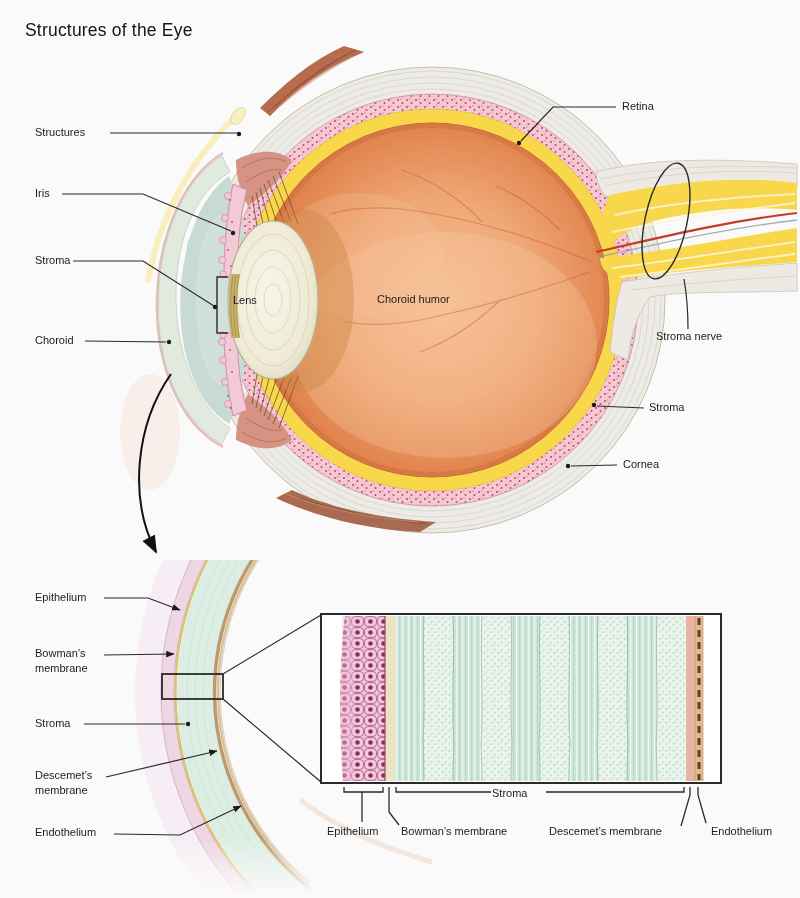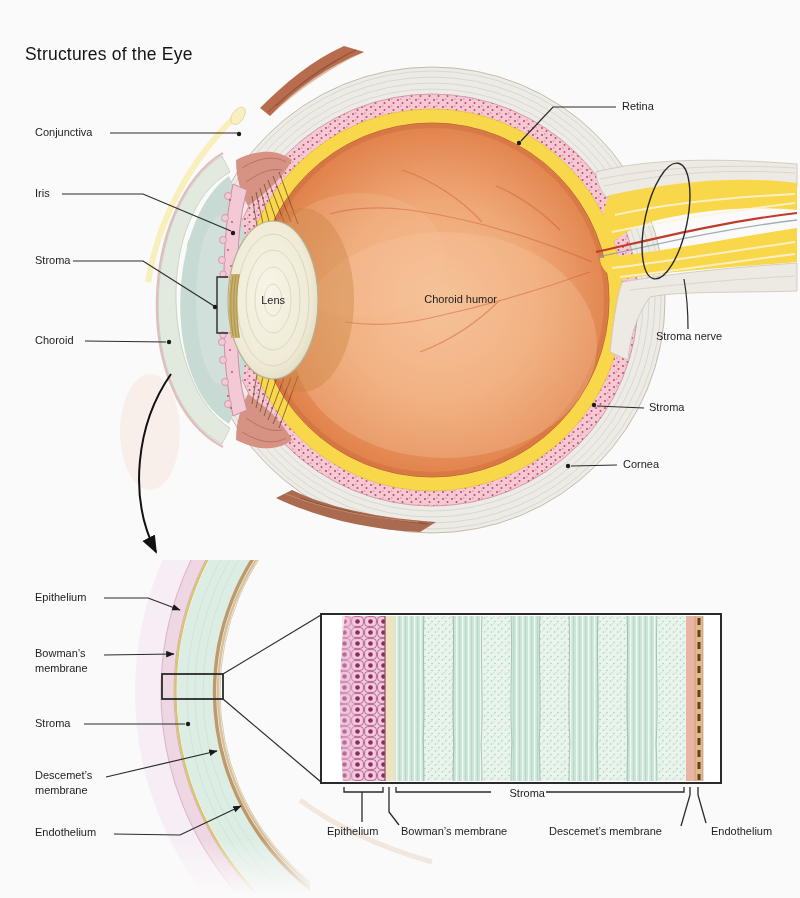--- a/index.html
+++ b/index.html
@@ -6,25 +6,24 @@
   body{
     width:800px;height:898px;position:relative;overflow:hidden;
     background:#fbfafa;
     font-family:"Liberation Sans","DejaVu Sans",sans-serif;
   }
   .lbl{
     position:absolute;font-size:11px;line-height:15px;color:#1c1c1c;
     white-space:nowrap;
   }
   .wrap{white-space:normal;}
-  .ctr{text-align:right;}
+  .ctr{text-align:left;}
   #title{
     position:absolute;left:25px;top:20px;font-size:17.5px;color:#141414;
     letter-spacing:.2px;
-    margin-top:24px;
   }
   svg{position:absolute;left:0;top:0;}
 </style>
 </head>
 <body>
 
 <svg width="800" height="898" viewBox="0 0 800 898">
   <defs>
     <radialGradient id="vitG" cx="52%" cy="50%" r="62%">
       <stop offset="0" stop-color="#f5c095"></stop>
@@ -307,21 +306,21 @@
     <path d="M389,787 L389,812 L399,825"></path>
     <path d="M396,787 L396,792 L491,792"></path>
     <path d="M546,792 L684,792 L684,787"></path>
     <path d="M690,787 L690,795 L681,826"></path>
     <path d="M698,787 L698,795 L706,823"></path>
   </g>
 </svg>
 
 <div id="title">Structures of the Eye</div>
 
-<div class="lbl" style="left:35px;top:125px">Conjunctiva</div>
+<div class="lbl" style="left:35px;top:125px">Structures</div>
 <div class="lbl" style="left:35px;top:186px">Iris</div>
 <div class="lbl" style="left:35px;top:253px">Stroma</div>
 <div class="lbl" style="left:35px;top:333px">Choroid</div>
 
 <div class="lbl" style="left:622px;top:99px">Retina</div>
 <div class="lbl" style="left:656px;top:329px">Stroma nerve</div>
 <div class="lbl" style="left:649px;top:400px">Stroma</div>
 <div class="lbl" style="left:623px;top:457px">Cornea</div>
 
 <div class="lbl ctr" style="left:233px;top:293px;width:52px">Lens</div>

